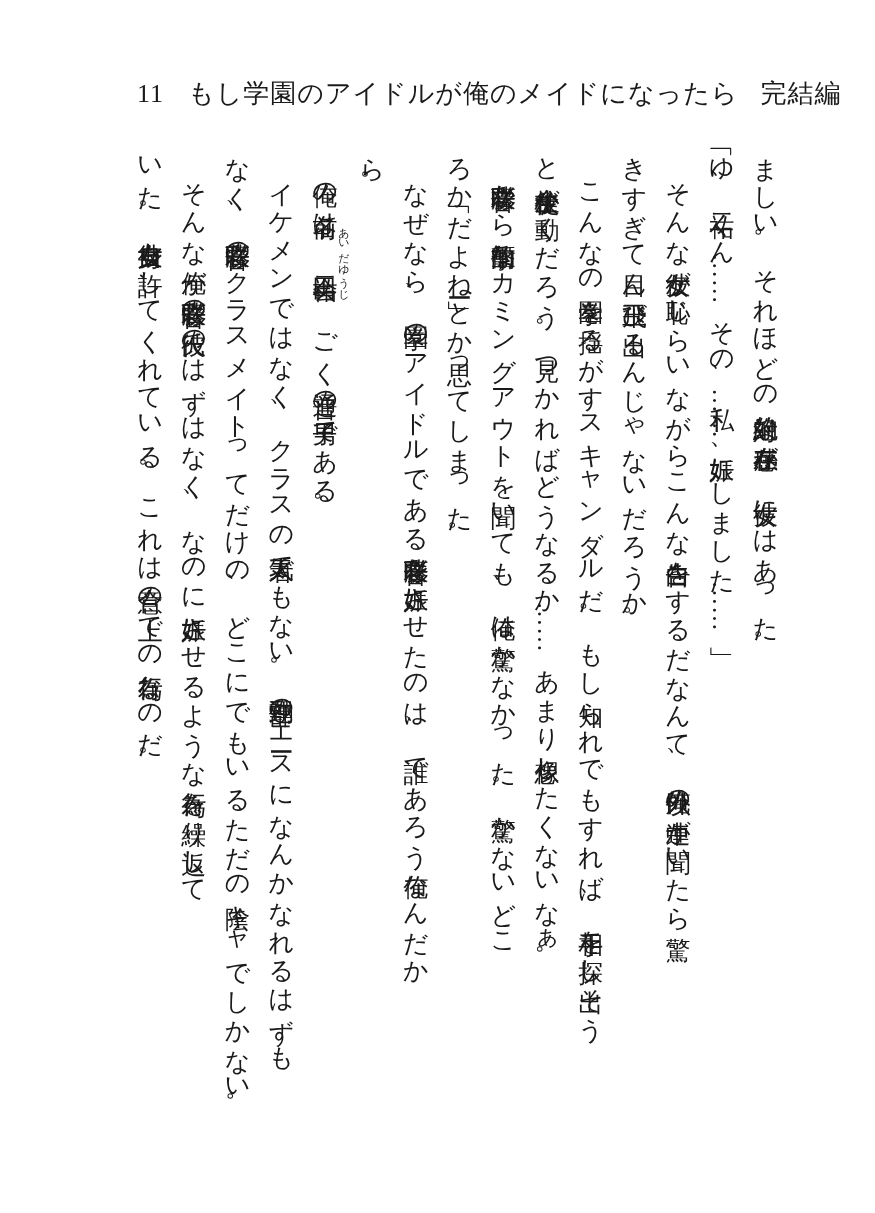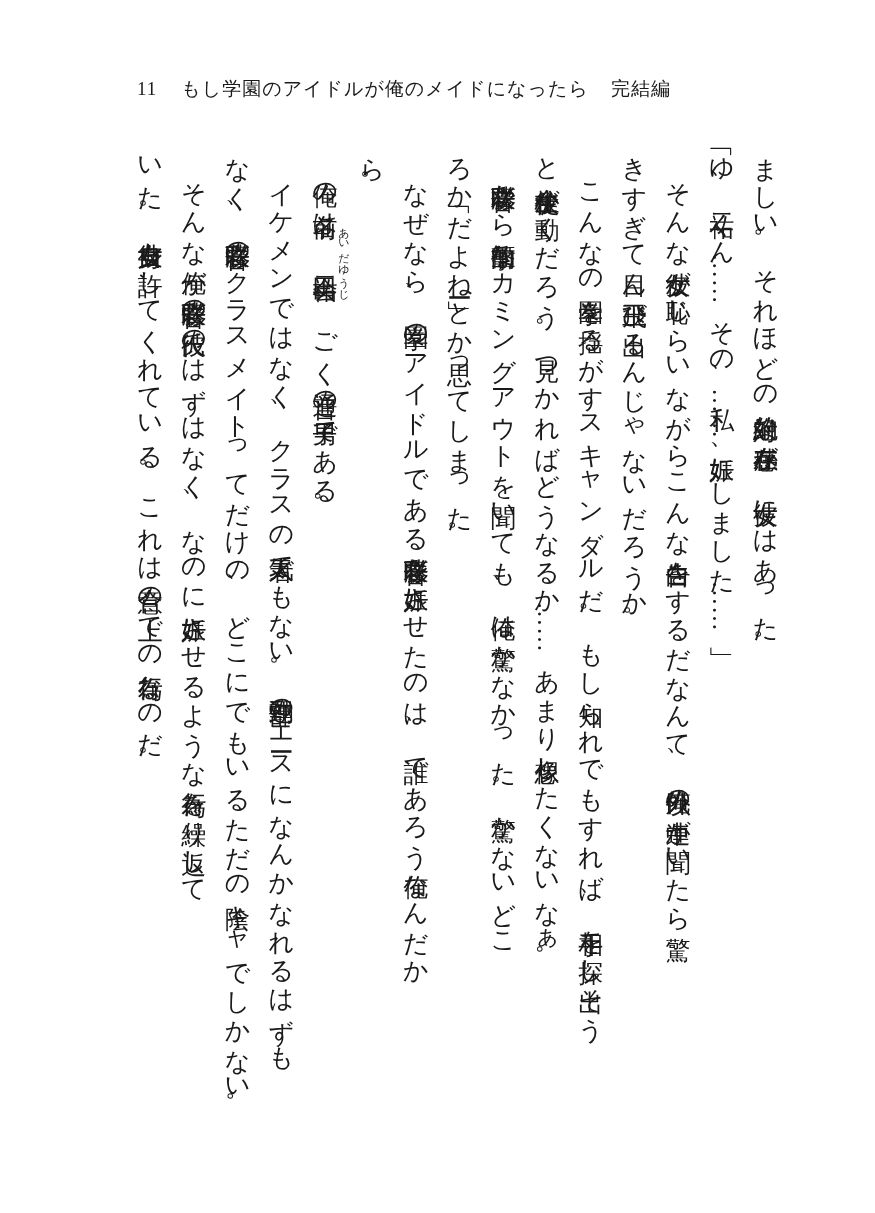--- a/index.html
+++ b/index.html
@@ -12,21 +12,21 @@
     height: 1213px;
     background: #ffffff;
     color: #1a1a1a;
     font-family: "Liberation Serif", "DejaVu Serif", serif;
     overflow: hidden;
   }
   .running-header {
     position: absolute;
     left: 137px;
     top: 76px;
-    font-size: 19px;
+    font-size: 26px;
     letter-spacing: 1px;
     white-space: nowrap;
   }
   .running-header .page-number {
     display: inline-block;
     margin-right: 24px;
   }
   .running-header .edition {
     display: inline-block;
     margin-left: 22px;

